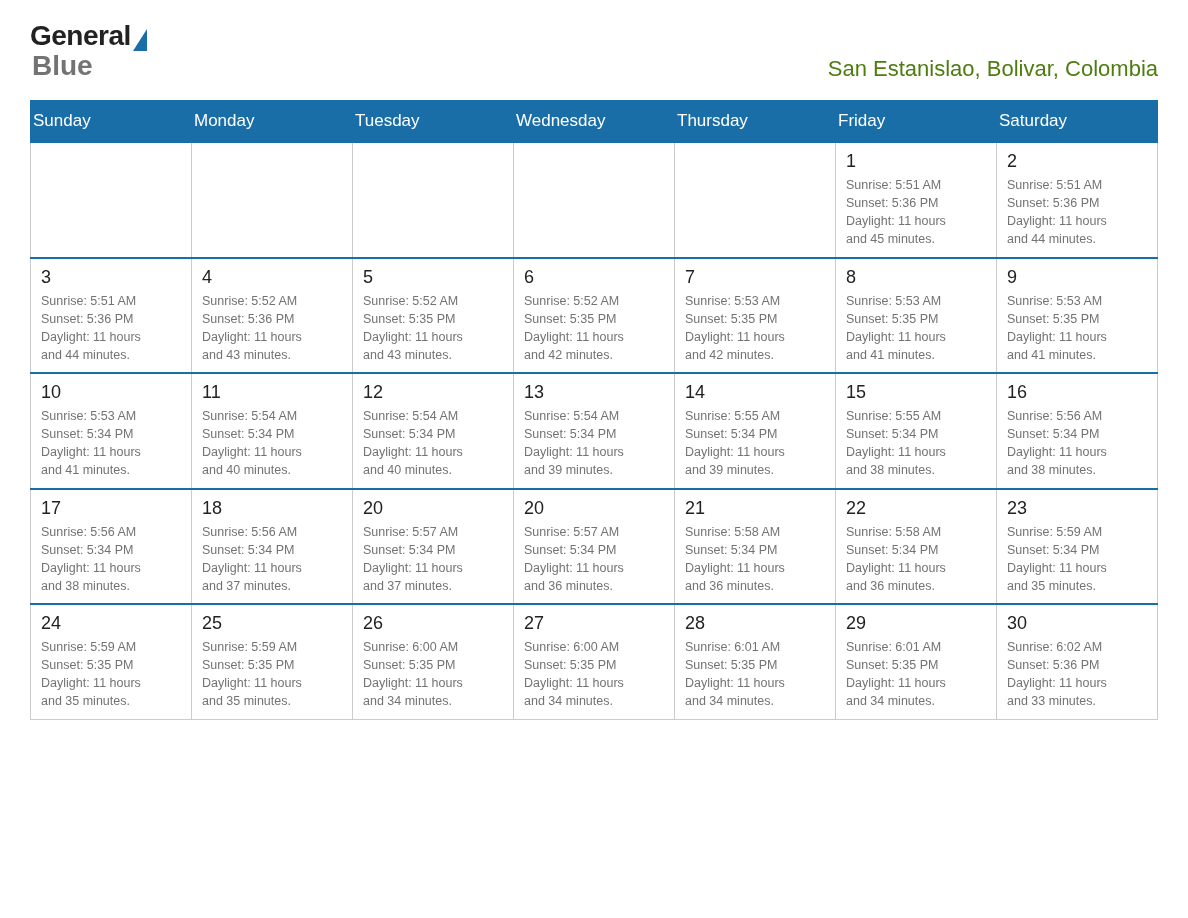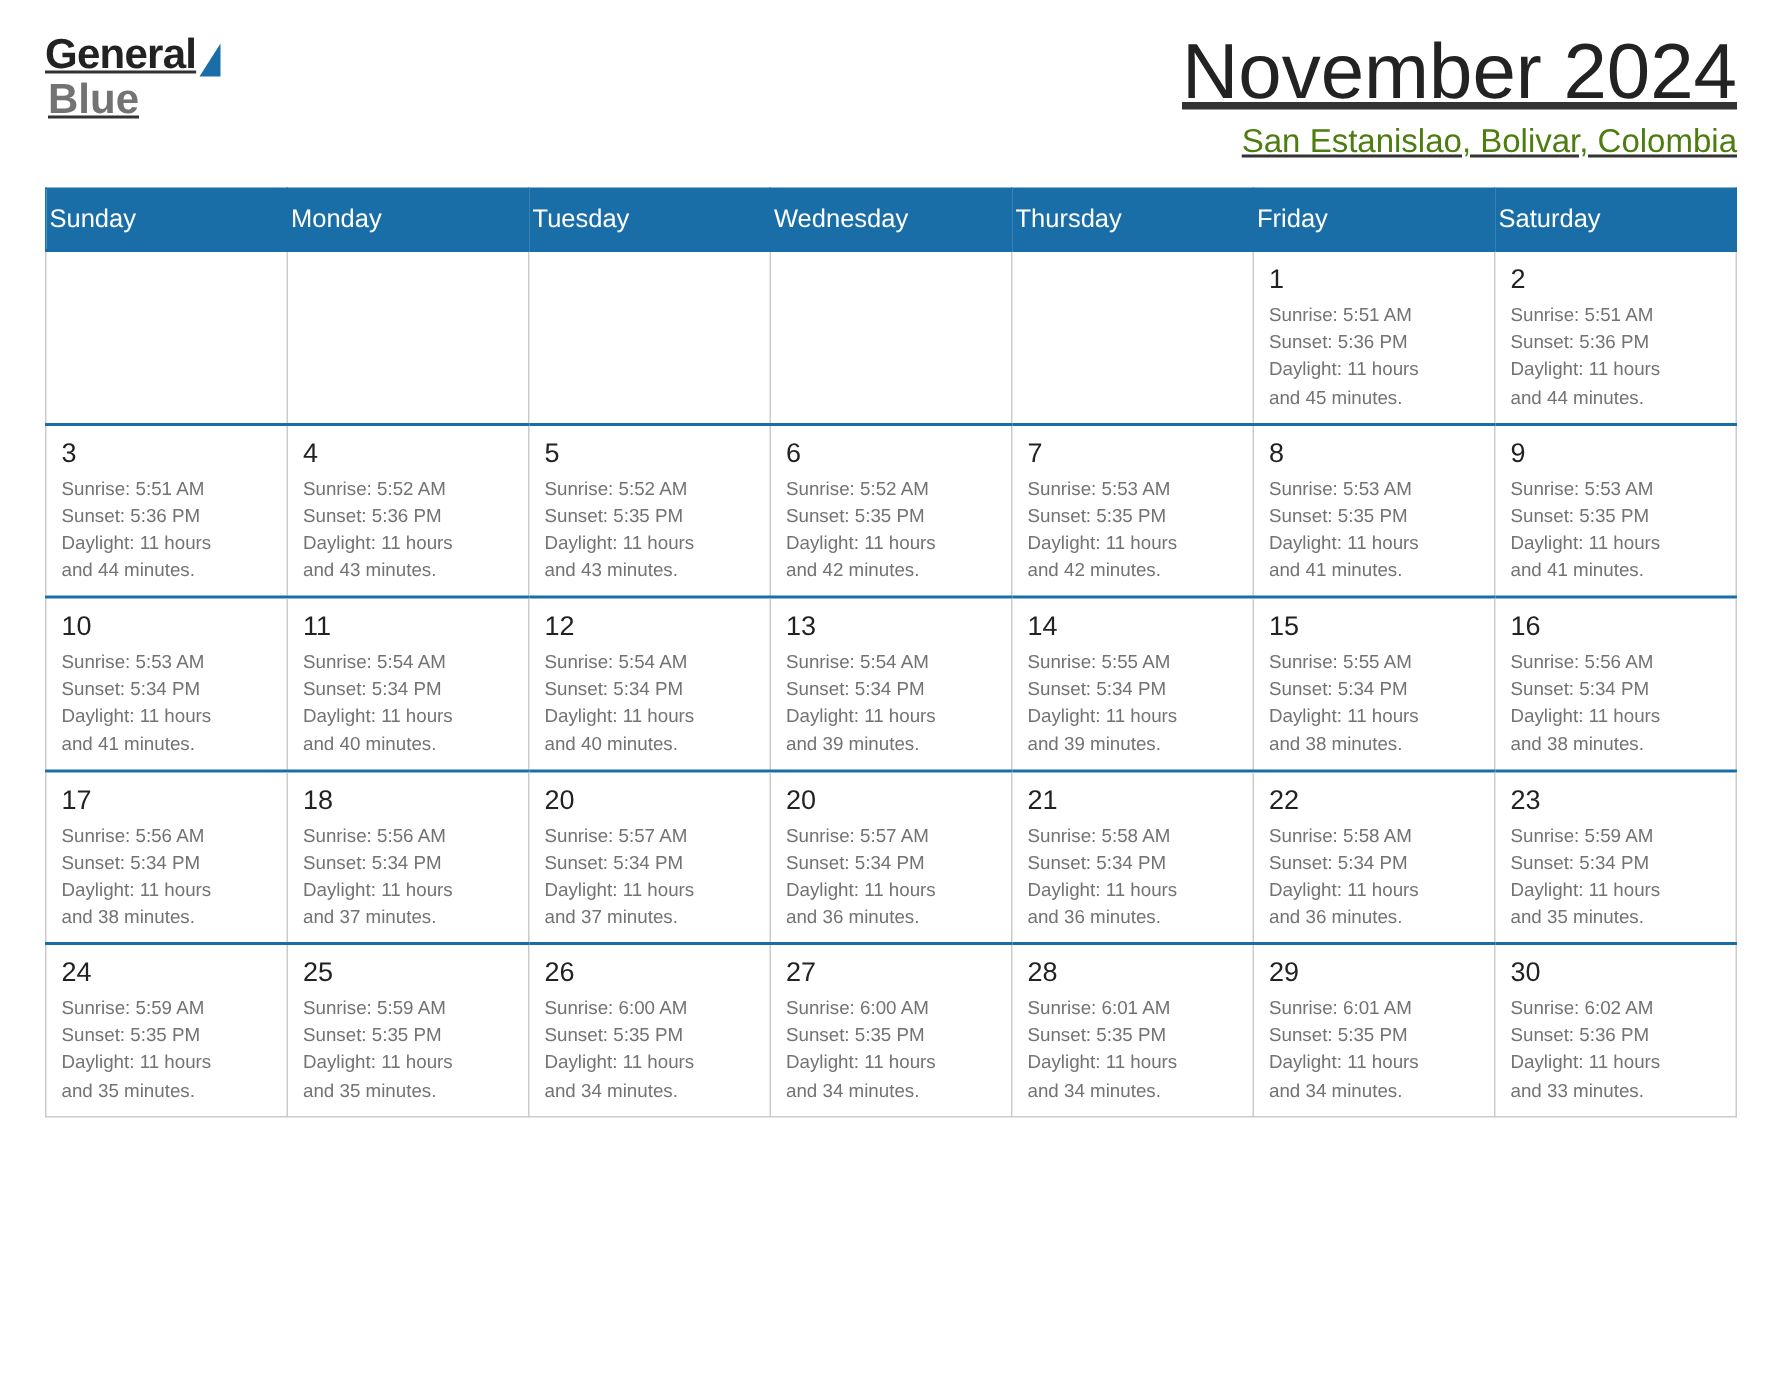--- a/index.html
+++ b/index.html
@@ -7,23 +7,22 @@
       font-family: Arial, sans-serif;
       background: #fff;
       color: #333;
       width: 1188px;
       min-height: 918px;
       padding: 20px 30px;
     }
     .header-area {
       display: flex;
       justify-content: space-between;
-      align-items: flex-start;
+      align-items: flex-end;
       margin-bottom: 18px;
-      text-decoration: underline;
     }
     .logo {
       display: flex;
       flex-direction: column;
       align-items: flex-start;
     }
     .logo-top {
       display: flex;
       align-items: center;
     }
@@ -109,21 +108,20 @@
 
 <div class="header-area">
   <div class="logo">
     <div class="logo-top">
       <span class="logo-general">General</span>
       <div class="logo-arrow"></div>
     </div>
     <span class="logo-blue">Blue</span>
   </div>
   <div class="title-area">
-    <div class="month-title">November 2024</div>
     <div class="subtitle">San Estanislao, Bolivar, Colombia</div>
   </div>
 </div>
 
 <table class="calendar">
   <thead>
     <tr>
     <th>Sunday</th>
         <th>Monday</th>
         <th>Tuesday</th>

